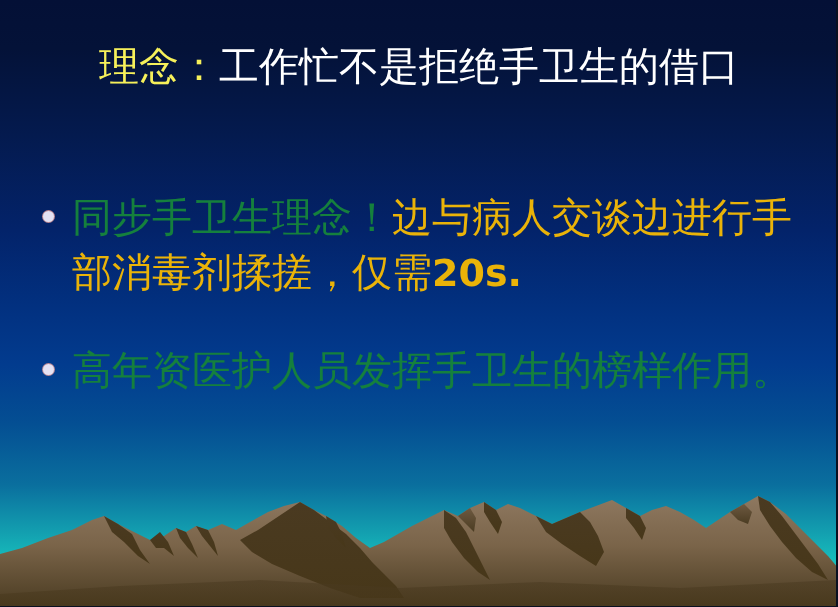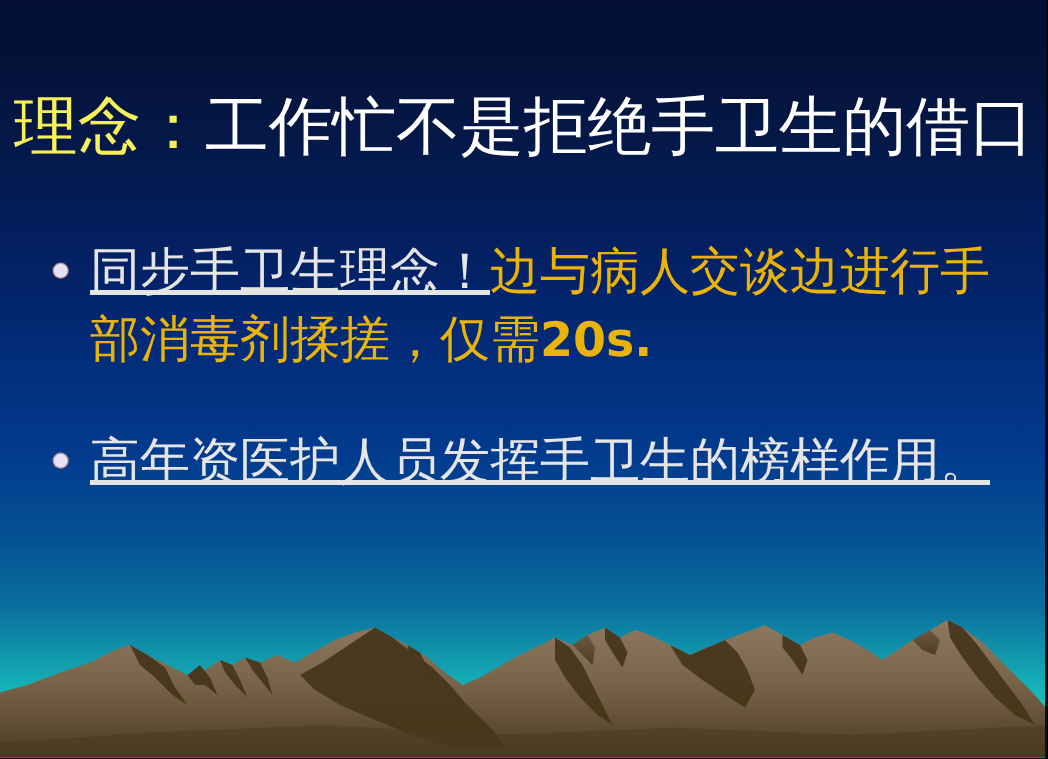--- a/index.html
+++ b/index.html
@@ -52,27 +52,26 @@
     width: 838px;
     height: 130px;
   }
   
   .title {
     position: absolute;
     left: 0;
     top: 40px;
     width: 838px;
     text-align: center;
-    font-size: 51px;
+    font-size: 40px;
     line-height: 52px;
     font-family: "DejaVu Serif", "Liberation Serif", serif;
     font-weight: normal;
     white-space: nowrap;
     letter-spacing: 0px;
-    margin-top: 36px;
   }
   .title .accent { color: #f6f05a; }
   .title .plain  { color: #ffffff; }
 
   .body-block {
     position: absolute;
     left: 32px;
     top: 190px;
     width: 780px;
   }
@@ -89,21 +88,21 @@
   .bullet-dot {
     position: absolute;
     left: 11px;
     top: 21px;
     width: 11px;
     height: 11px;
     border-radius: 50%;
     background: #e4e2f4;
     box-shadow: 0 0 0 1px rgba(220,150,150,0.85);
   }
-  .seg-white { color: #e5e5e5; text-decoration: underline; }
+  .seg-white { color: #15803d; }
   .seg-red   { color: #eab308; }
   .seg-red .latin {
     font-family: "DejaVu Sans", "Liberation Sans", sans-serif;
     font-weight: bold;
     font-size: 38px;
   }
 </style>
 </head>
 <body>
 

